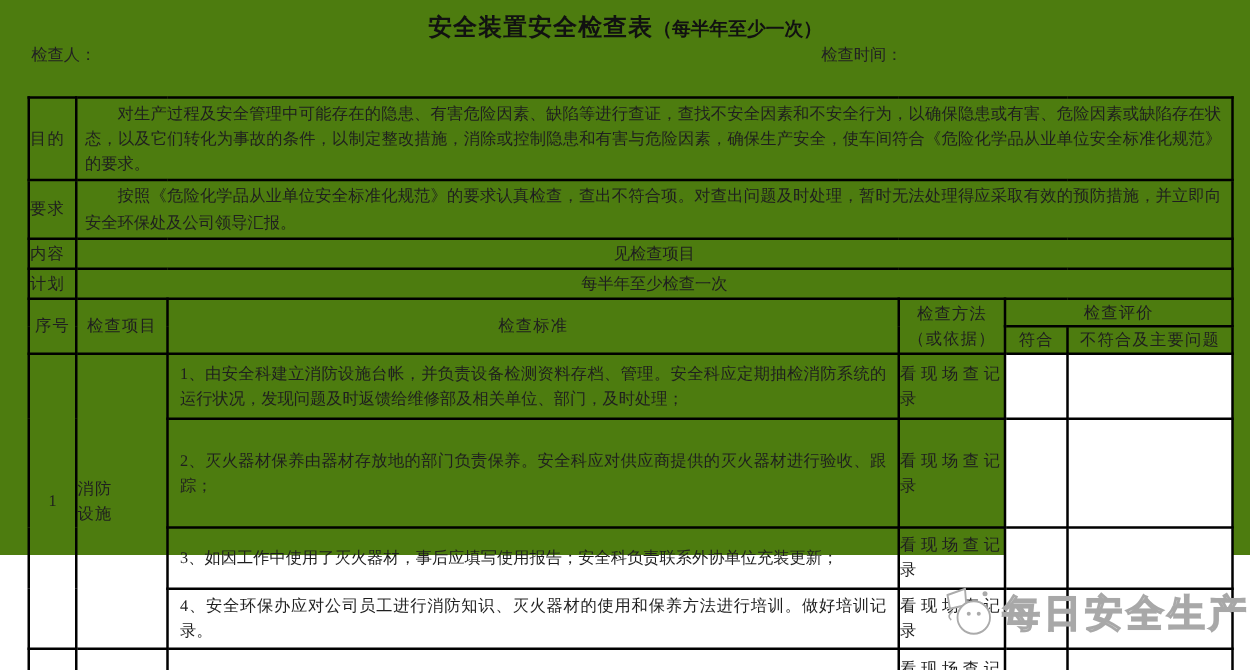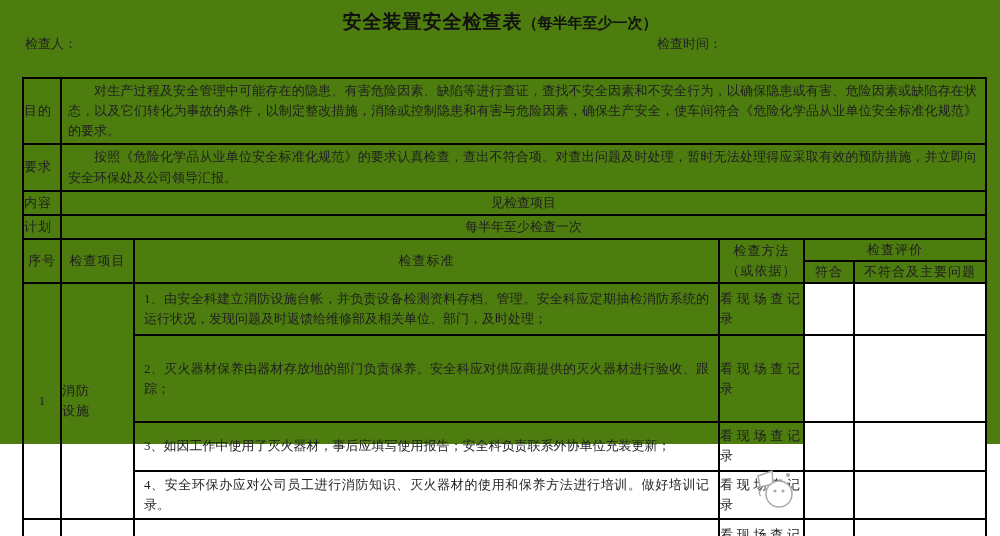--- a/index.html
+++ b/index.html
@@ -191,15 +191,16 @@
     <span style="display:inline-block;margin-right:4px;">
       <svg width="46" height="54" viewBox="0 0 46 54" fill="none">
         <path d="M6 14 L20 9 L21 22 L8 25 Z" stroke="#ababab" stroke-width="1.5" fill="#ffffff"></path>
         <circle cx="27" cy="32" r="13" stroke="#ababab" stroke-width="1.5" fill="#ffffff"></circle>
         <circle cx="23" cy="29" r="1.6" fill="#ababab"></circle>
         <circle cx="31" cy="29" r="1.6" fill="#ababab"></circle>
         <circle cx="36" cy="13" r="2" fill="#ababab"></circle>
         <path d="M10 27 Q5 31 9 34" stroke="#ababab" stroke-width="1.3" fill="none"></path>
       </svg>
     </span>
+    <span class="wm-text">每日安全生产</span>
   </div>
 
 </div>
 
 </body></html>

